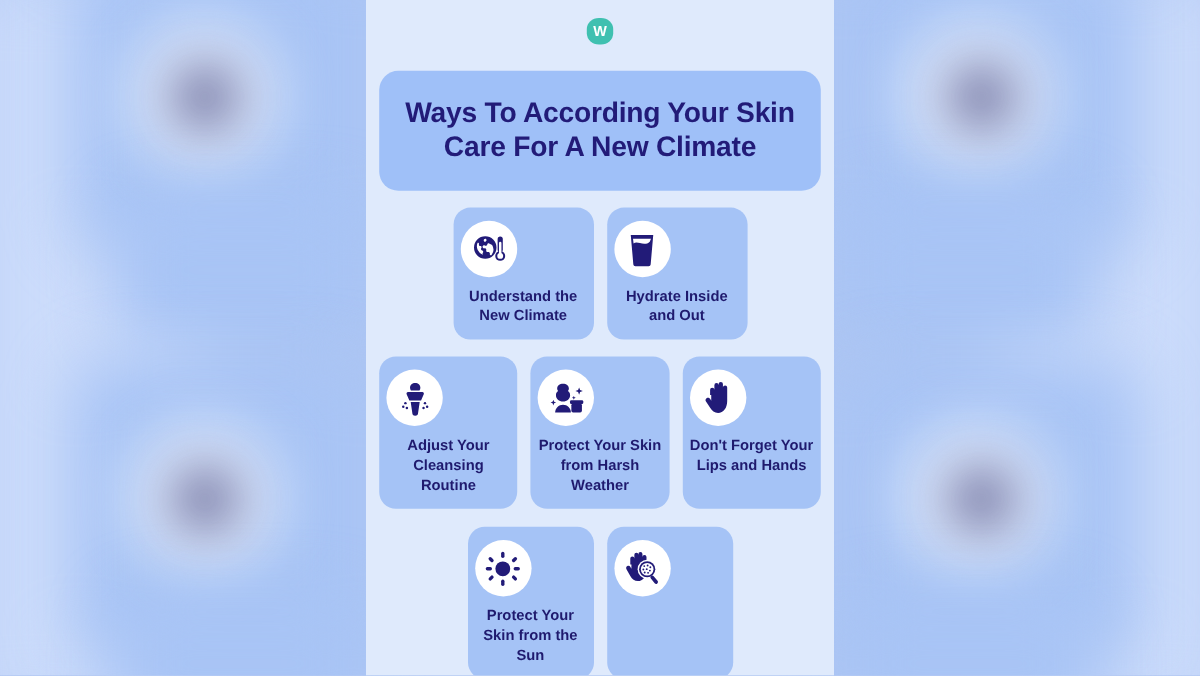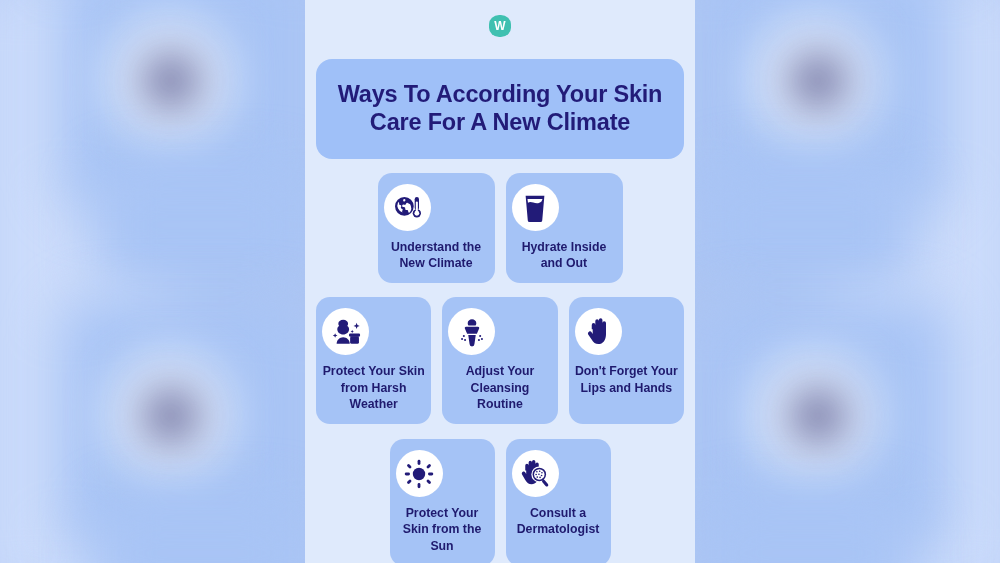--- a/index.html
+++ b/index.html
@@ -197,47 +197,47 @@
         </svg>
       </div>
       <div class="card-label">Hydrate Inside and Out</div>
     </div>
   </div>
 
   <div class="row r2">
     <div class="card">
       <div class="icon-circle">
         <svg width="30" height="30" viewBox="0 0 32 32" fill="#221b78">
-          <path d="M13 3c-3 0-5.2 1.8-5.2 4.2 0 1 .4 1.7.9 2.3-1.3.7-2 2-2 3.6 0 3 2.7 5.6 6.3 5.6s6.3-2.6 6.3-5.6c0-1.6-.7-2.9-2-3.6.5-.6.9-1.3.9-2.3C18.2 4.8 16 3 13 3z"></path>
-          <path d="M6 28.6c0-4 3.2-7 7-7s7 3 7 7H6z"></path>
-          <rect x="20.4" y="20.4" width="9.4" height="8.2" rx="1.6"></rect>
-          <rect x="19.2" y="17.6" width="11.8" height="3.4" rx="1.2"></rect>
-          <path d="M27.3 6.2l.9 2.4 2.4.9-2.4.9-.9 2.4-.9-2.4-2.4-.9 2.4-.9z"></path>
-          <path d="M4.4 17.2l.7 1.8 1.8.7-1.8.7-.7 1.8-.7-1.8-1.8-.7 1.8-.7z"></path>
-          <path d="M22.6 13.6l.5 1.3 1.3.5-1.3.5-.5 1.3-.5-1.3-1.3-.5 1.3-.5z"></path>
-        </svg>
-      </div>
-      <div class="card-label">Protect Your Skin from Harsh Weather</div>
-    </div>
-
-    <div class="card">
-      <div class="icon-circle">
-        <svg width="30" height="30" viewBox="0 0 32 32" fill="#221b78">
           <path d="M16 2.4c-2.6 0-4.6 1.8-4.6 4.2 0 1 .3 1.7.8 2.4h7.6c.5-.7.8-1.4.8-2.4 0-2.4-2-4.2-4.6-4.2z"></path>
           <path d="M9.6 10.4h12.8c1 0 1.6 1 1.2 1.9l-2.4 5.6H10.8L8.4 12.3c-.4-.9.2-1.9 1.2-1.9z"></path>
           <path d="M12 19.2h8l-1.4 9.6a2.6 2.6 0 0 1-5.2 0L12 19.2z"></path>
           <circle cx="7.3" cy="20.2" r="1.1"></circle>
           <circle cx="5.4" cy="23.4" r="1.1"></circle>
           <circle cx="8.6" cy="24.6" r="1.1"></circle>
           <circle cx="24.7" cy="20.2" r="1.1"></circle>
           <circle cx="26.6" cy="23.4" r="1.1"></circle>
           <circle cx="23.4" cy="24.6" r="1.1"></circle>
         </svg>
       </div>
       <div class="card-label">Adjust Your Cleansing Routine</div>
+    </div>
+
+    <div class="card">
+      <div class="icon-circle">
+        <svg width="30" height="30" viewBox="0 0 32 32" fill="#221b78">
+          <path d="M13 3c-3 0-5.2 1.8-5.2 4.2 0 1 .4 1.7.9 2.3-1.3.7-2 2-2 3.6 0 3 2.7 5.6 6.3 5.6s6.3-2.6 6.3-5.6c0-1.6-.7-2.9-2-3.6.5-.6.9-1.3.9-2.3C18.2 4.8 16 3 13 3z"></path>
+          <path d="M6 28.6c0-4 3.2-7 7-7s7 3 7 7H6z"></path>
+          <rect x="20.4" y="20.4" width="9.4" height="8.2" rx="1.6"></rect>
+          <rect x="19.2" y="17.6" width="11.8" height="3.4" rx="1.2"></rect>
+          <path d="M27.3 6.2l.9 2.4 2.4.9-2.4.9-.9 2.4-.9-2.4-2.4-.9 2.4-.9z"></path>
+          <path d="M4.4 17.2l.7 1.8 1.8.7-1.8.7-.7 1.8-.7-1.8-1.8-.7 1.8-.7z"></path>
+          <path d="M22.6 13.6l.5 1.3 1.3.5-1.3.5-.5 1.3-.5-1.3-1.3-.5 1.3-.5z"></path>
+        </svg>
+      </div>
+      <div class="card-label">Protect Your Skin from Harsh Weather</div>
     </div>
 
     <div class="card">
       <div class="icon-circle">
         <svg width="27" height="30" viewBox="0 0 26 32" fill="#221b78">
           <path d="M5.8 13V8.4a1.9 1.9 0 1 1 3.8 0V12V4.3a1.9 1.9 0 1 1 3.8 0V12V3.3a1.9 1.9 0 1 1 3.8 0V12V6.4a1.9 1.9 0 1 1 3.8 0v11.9c0 6.3-3.4 10.6-8.1 10.6-3.2 0-5.4-1.6-7.2-4.8L2 18.6c-.6-1.1-.2-2.4.9-3 1-.6 2.3-.2 2.9.8l1 1.7V13z"></path>
         </svg>
       </div>
       <div class="card-label">Don't Forget Your Lips and Hands</div>
     </div>
@@ -274,17 +274,16 @@
             <circle cx="23.4" cy="14.6" r=".85"></circle>
               <circle cx="17.2" cy="16.6" r=".85"></circle>
             <circle cx="20.2" cy="16.3" r=".85"></circle>
               <circle cx="23" cy="17.6" r=".85"></circle>
             <circle cx="18.4" cy="19.3" r=".85"></circle>
               <circle cx="21.4" cy="19.6" r=".85"></circle>
           </g>
           <rect x="25.2" y="21.4" width="3.3" height="8.6" rx="1.65" transform="rotate(-40 26.8 25.7)"></rect>
         </svg>
       </div>
-      <div class="card-label">Consult a Dermatologist</div>
     </div>
   </div>
 
 </div>
 
 </body></html>

